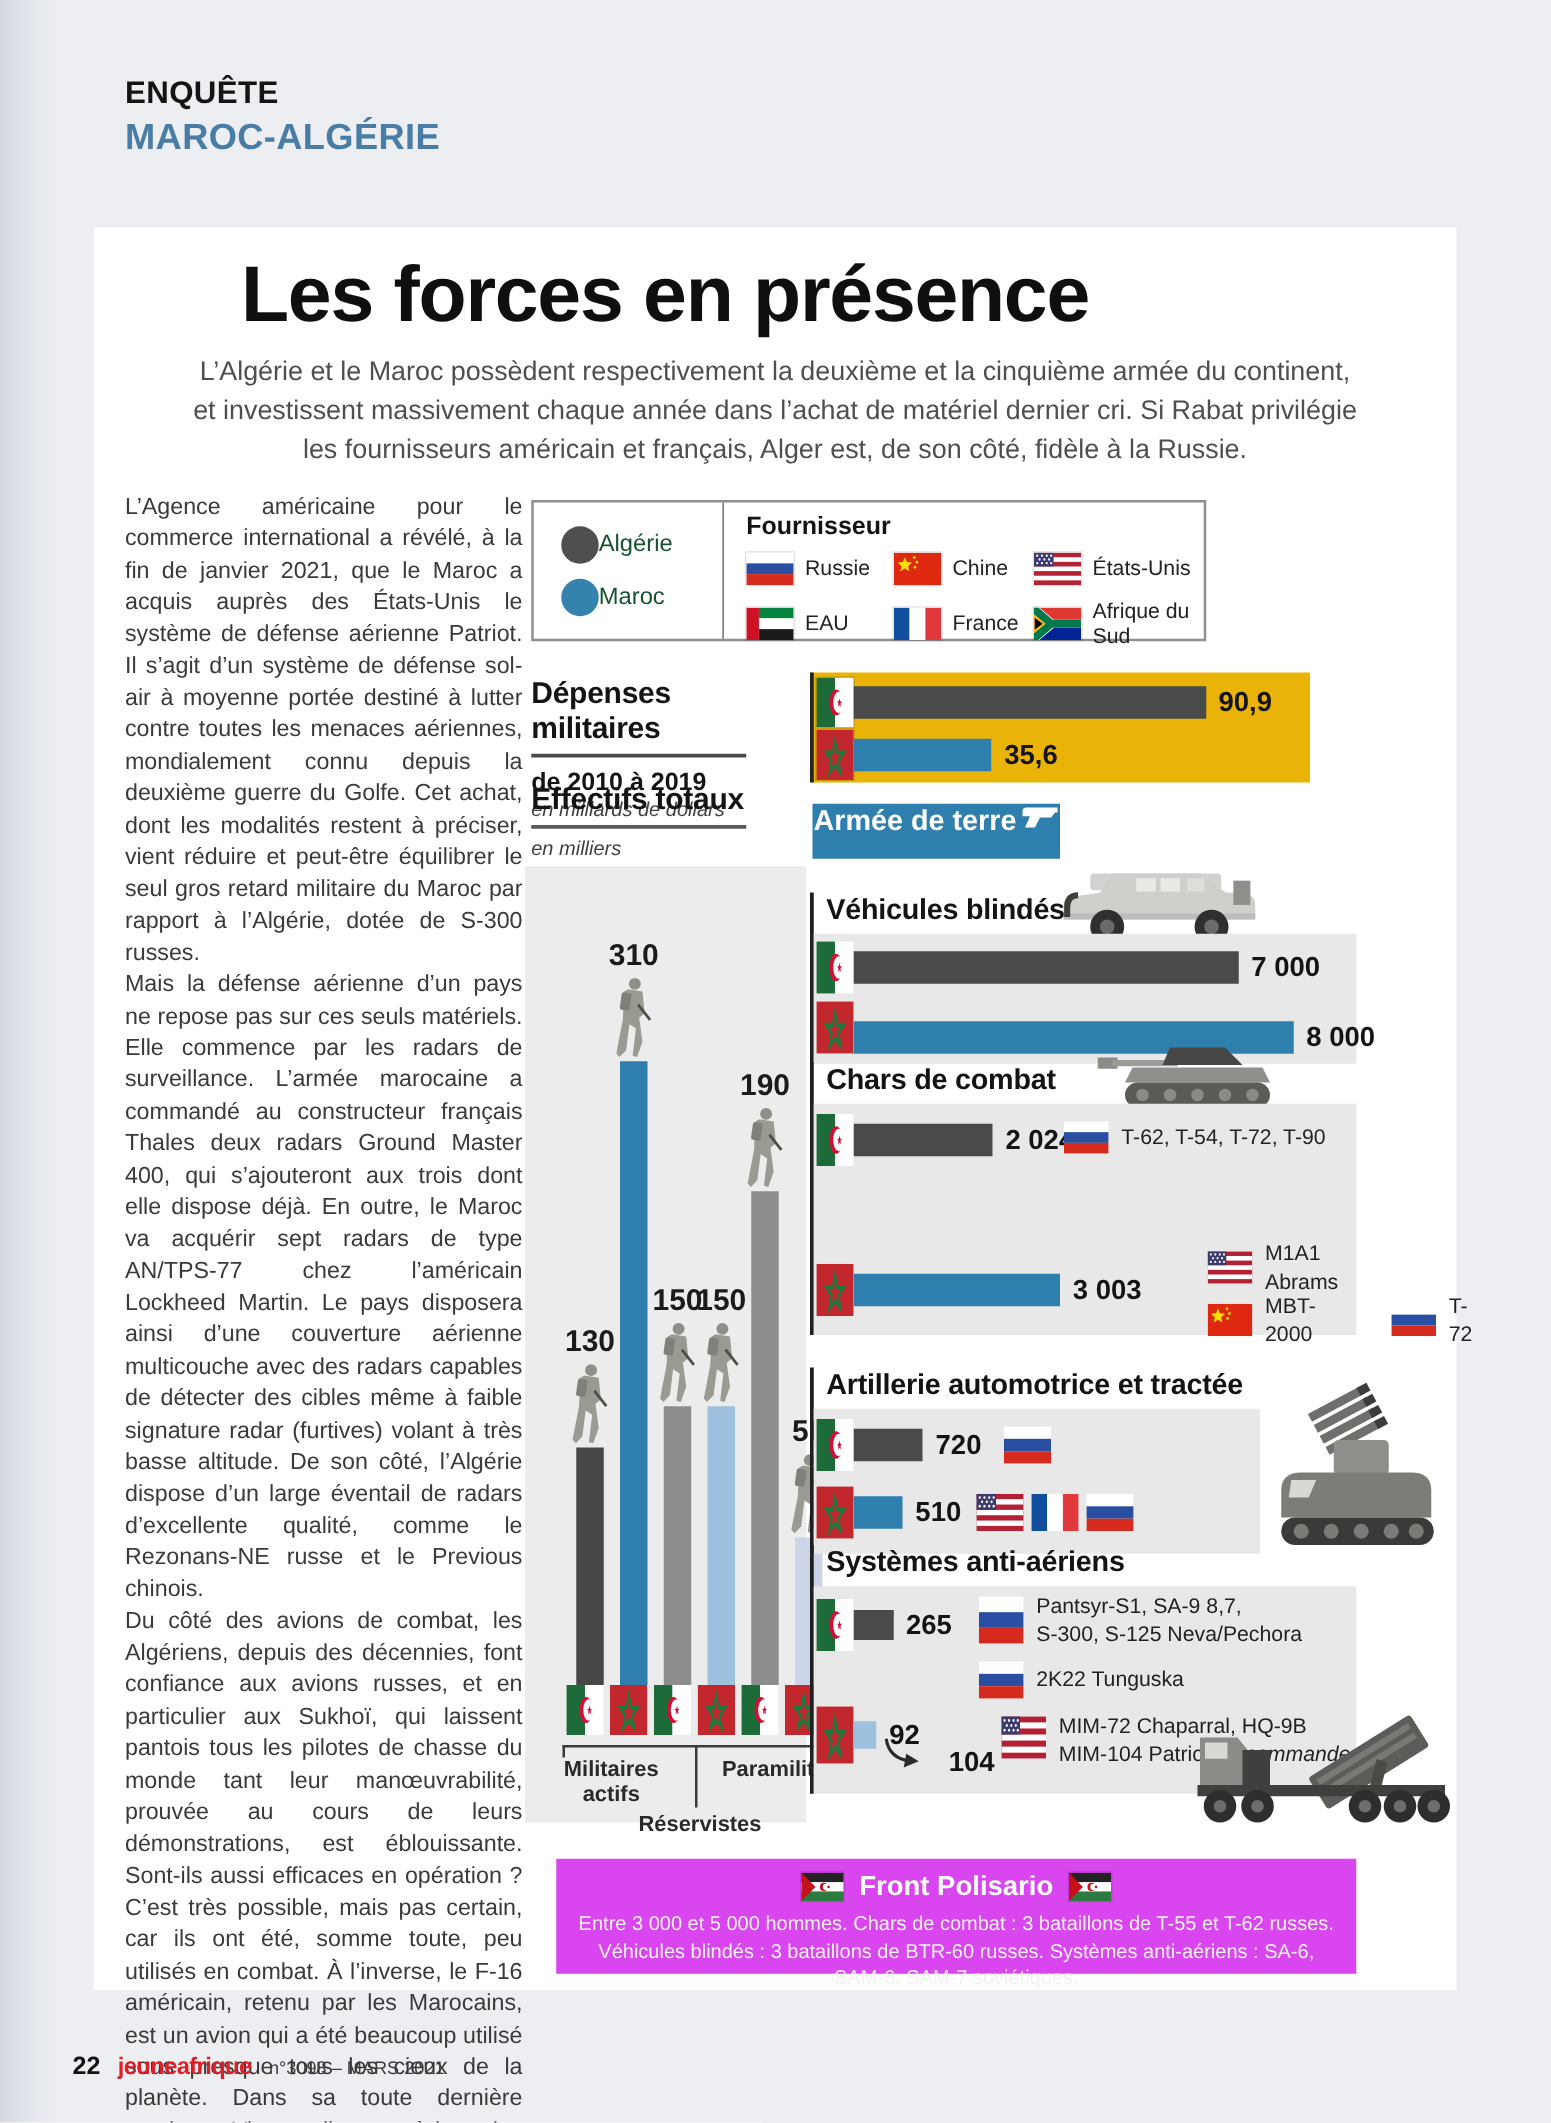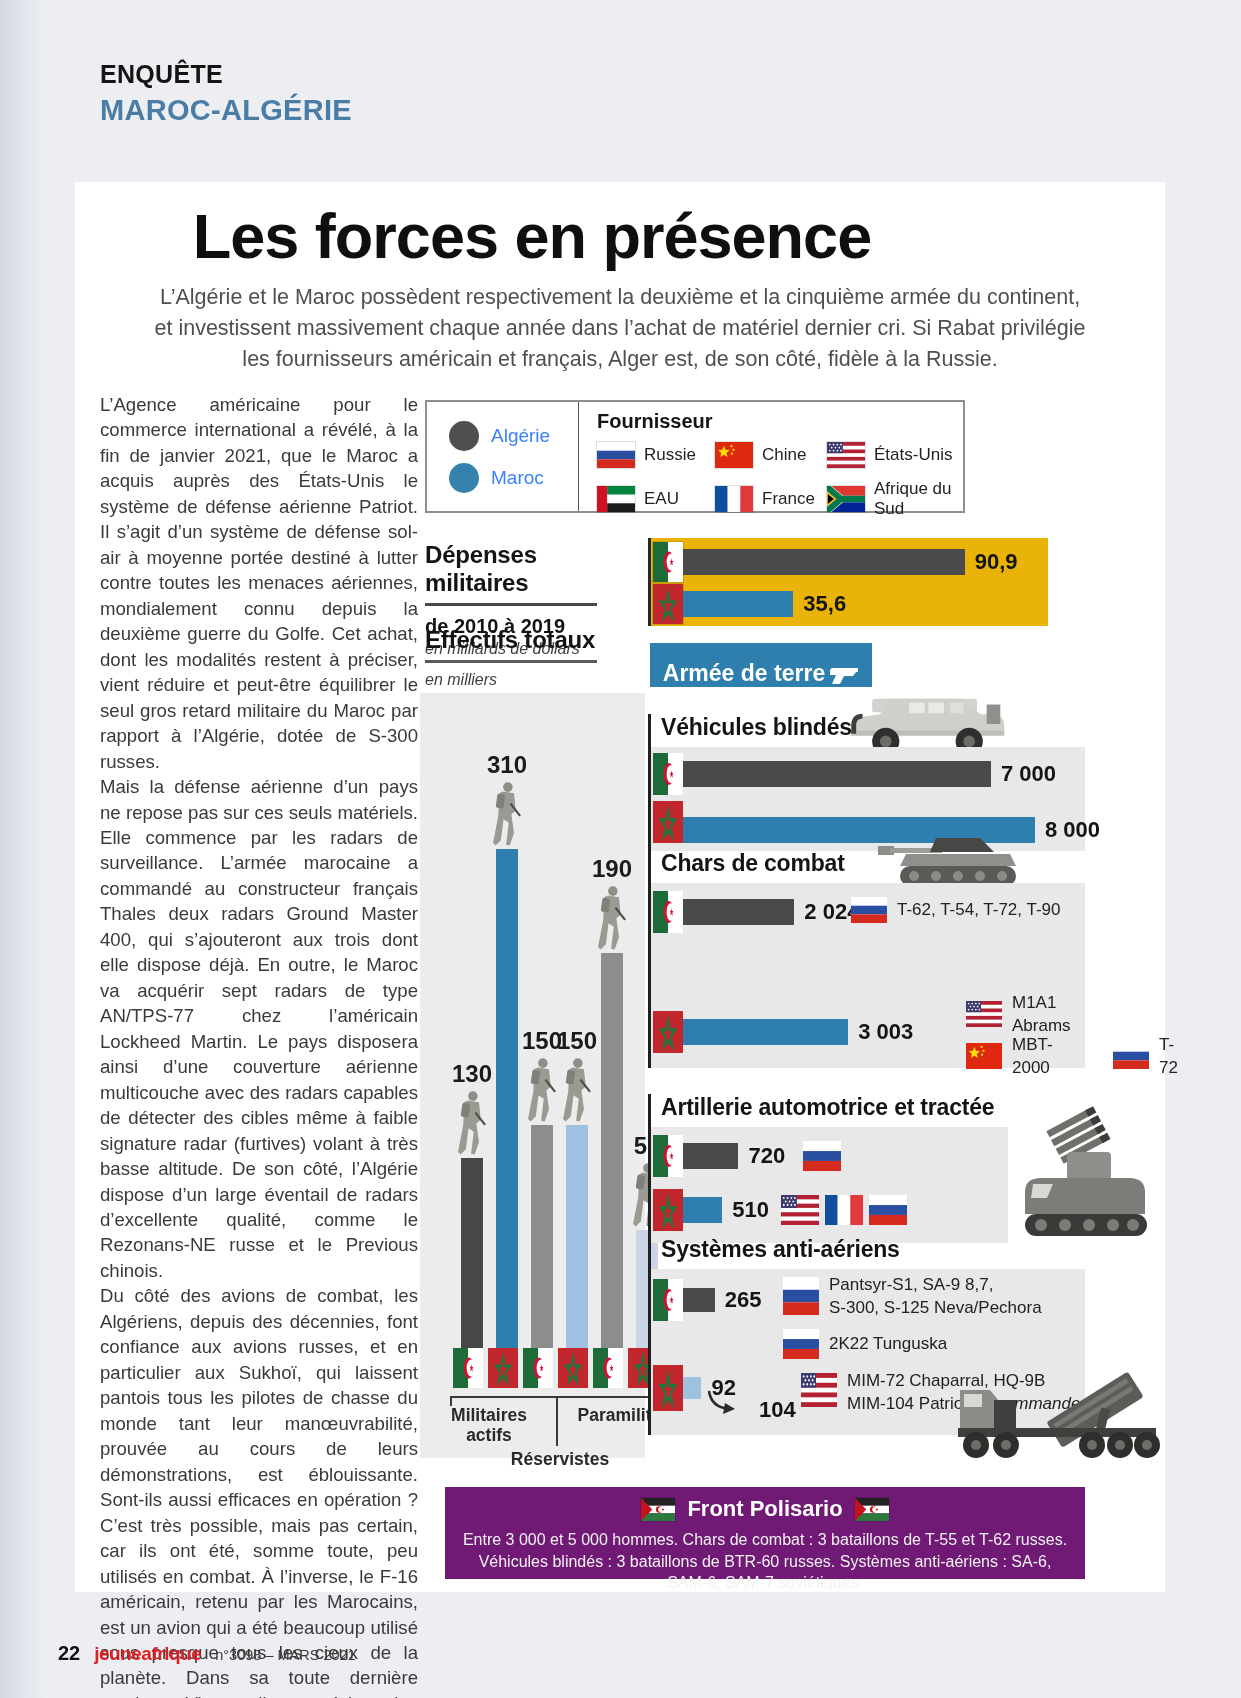--- a/index.html
+++ b/index.html
@@ -21,21 +21,21 @@
   
   .article{left:100px;top:392px;width:318px;}
   .article h2{margin:0 0 10px 0;font-size:27px;font-weight:900;color:#141414;letter-spacing:-0.3px;}
   .article p{margin:0;font-size:18.6px;line-height:1.37;color:#3a3a3a;text-align:justify;}
 
   
   .legend-box{left:425px;top:400px;width:540px;height:113px;background:#fff;border:2px solid #8f8f8f;
       box-sizing:border-box;display:flex;}
   .legend-left{width:152px;border-right:1.5px solid #555;display:flex;flex-direction:column;
       justify-content:center;gap:12px;padding-left:22px;box-sizing:border-box;}
-  .legend-country{display:flex;align-items:center;gap:12px;font-size:19px;color:#3b82f6;}
+  .legend-country{display:flex;align-items:center;font-size:19px;color:#14532d;}
   .legend-dot{width:30px;height:30px;border-radius:50%;}
   .legend-right{flex:1;padding:8px 0 0 18px;}
   .legend-right .ltitle{font-size:20px;font-weight:800;color:#141414;margin-bottom:9px;}
   .sup-grid{display:grid;grid-template-columns:118px 112px auto;row-gap:11px;}
   .sup-item{display:flex;align-items:center;gap:9px;font-size:17px;color:#222;}
   .flag{display:block;flex:none;outline:1px solid rgba(0,0,0,.12);}
 
   
   .sec-title{font-size:24px;font-weight:900;color:#141414;letter-spacing:-0.2px;}
   .rule{height:3px;background:#4a4a4a;width:172px;margin-top:6px;}
@@ -54,33 +54,33 @@
   .slot{position:absolute;bottom:110px;width:34px;display:flex;flex-direction:column;align-items:center;justify-content:flex-end;}
   .man-label{font-size:24px;font-weight:800;color:#1b1b1b;margin-bottom:2px;white-space:nowrap;}
   .soldier{width:32px;height:68px;flex:none;}
   .vbar{width:22px;flex:none;}
   .mflag{position:absolute;top:655px;width:30px;height:40px;}
   .bracket-line{position:absolute;top:703px;left:30px;width:216px;border-top:2px solid #3a3a3a;}
   .tick{position:absolute;top:703px;width:2px;background:#3a3a3a;}
   .grp{position:absolute;top:712px;font-size:17.5px;font-weight:800;color:#2a2a2a;text-align:center;line-height:1.15;}
 
   
-  .banner{left:650px;top:643px;width:222px;height:44px;background:#2e7fae;display:flex;align-items:flex-end;
+  .banner{left:650px;top:643px;width:198px;height:44px;background:#2e7fae;display:flex;align-items:flex-start;
       justify-content:center;gap:0;color:#fff;font-size:23px;font-weight:800;}
   .section{border-left:3px solid #1f1f1f;box-sizing:border-box;}
   .sec-h{font-size:23px;font-weight:900;color:#141414;padding-left:10px;letter-spacing:-0.2px;}
   .band{background:#e8e8e8;margin-top:6px;position:relative;}
   .cflag{width:30px;height:42px;flex:none;}
   .suprow{position:absolute;display:flex;align-items:center;gap:10px;font-size:17px;color:#222;}
   .supflag{width:36px;height:26px;flex:none;}
   .suplines{font-size:17px;color:#222;line-height:1.38;}
   .em{font-style:italic;}
 
   
-  .polisario{left:445px;top:1487px;width:640px;height:92px;background:#701a75;color:#fff;box-sizing:border-box;padding-top:9px;}
+  .polisario{left:445px;top:1487px;width:640px;height:92px;background:#d946ef;color:#fff;box-sizing:border-box;padding-top:9px;}
   .pol-title{display:flex;align-items:center;justify-content:center;gap:12px;font-size:22px;font-weight:800;}
   .pol-text{width:606px;margin:7px auto 0;font-size:16px;text-align:center;line-height:1.35;color:#f2f2f2;}
 
   
   .footer{left:58px;top:1642px;display:flex;align-items:baseline;gap:14px;}
   .fpage{font-size:20px;font-weight:800;color:#111;}
   .flogo{font-size:19px;font-weight:900;color:#e01e25;letter-spacing:-0.5px;}
   .fissue{font-size:14.5px;color:#3c3c3c;}
   .hidden-defs{position:absolute;width:0;height:0;overflow:hidden;}
 </style>

